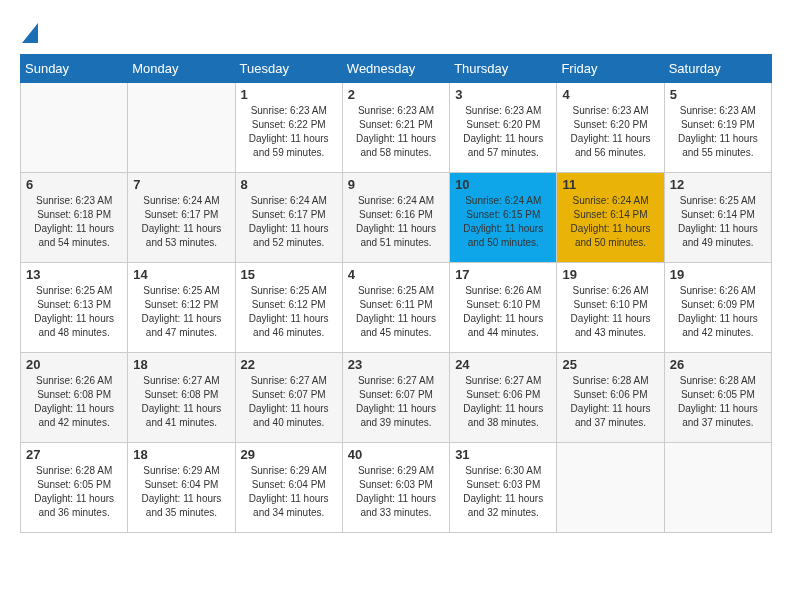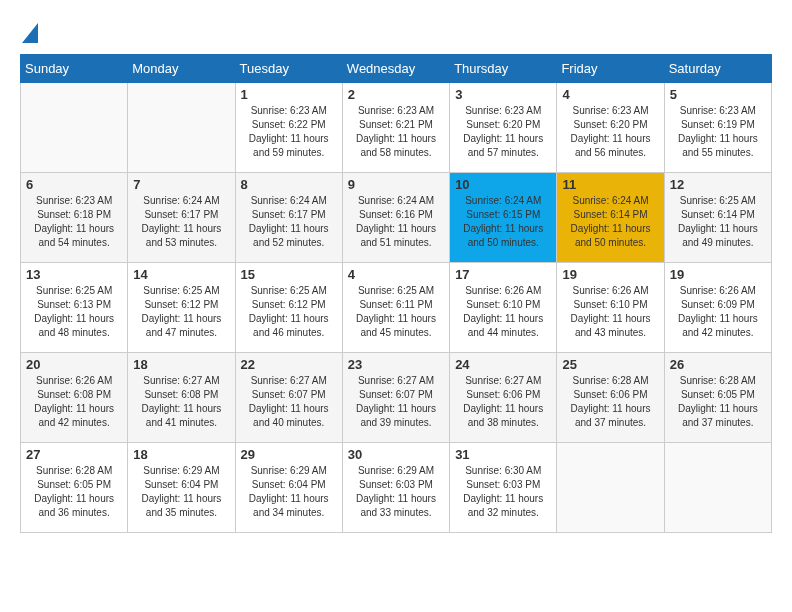--- a/index.html
+++ b/index.html
@@ -291,21 +291,21 @@
 Sunset: 6:04 PM
 Daylight: 11 hours and 35 minutes.</div>
         </td>
         <td>
           <div class="day-num">29</div>
           <div class="day-info" style="white-space: pre-line;">Sunrise: 6:29 AM
 Sunset: 6:04 PM
 Daylight: 11 hours and 34 minutes.</div>
         </td>
         <td>
-          <div class="day-num">30</div>
+          <div class="day-num">40</div>
           <div class="day-info" style="white-space: pre-line;">Sunrise: 6:29 AM
 Sunset: 6:03 PM
 Daylight: 11 hours and 33 minutes.</div>
         </td>
         <td>
           <div class="day-num">31</div>
           <div class="day-info" style="white-space: pre-line;">Sunrise: 6:30 AM
 Sunset: 6:03 PM
 Daylight: 11 hours and 32 minutes.</div>
         </td>

